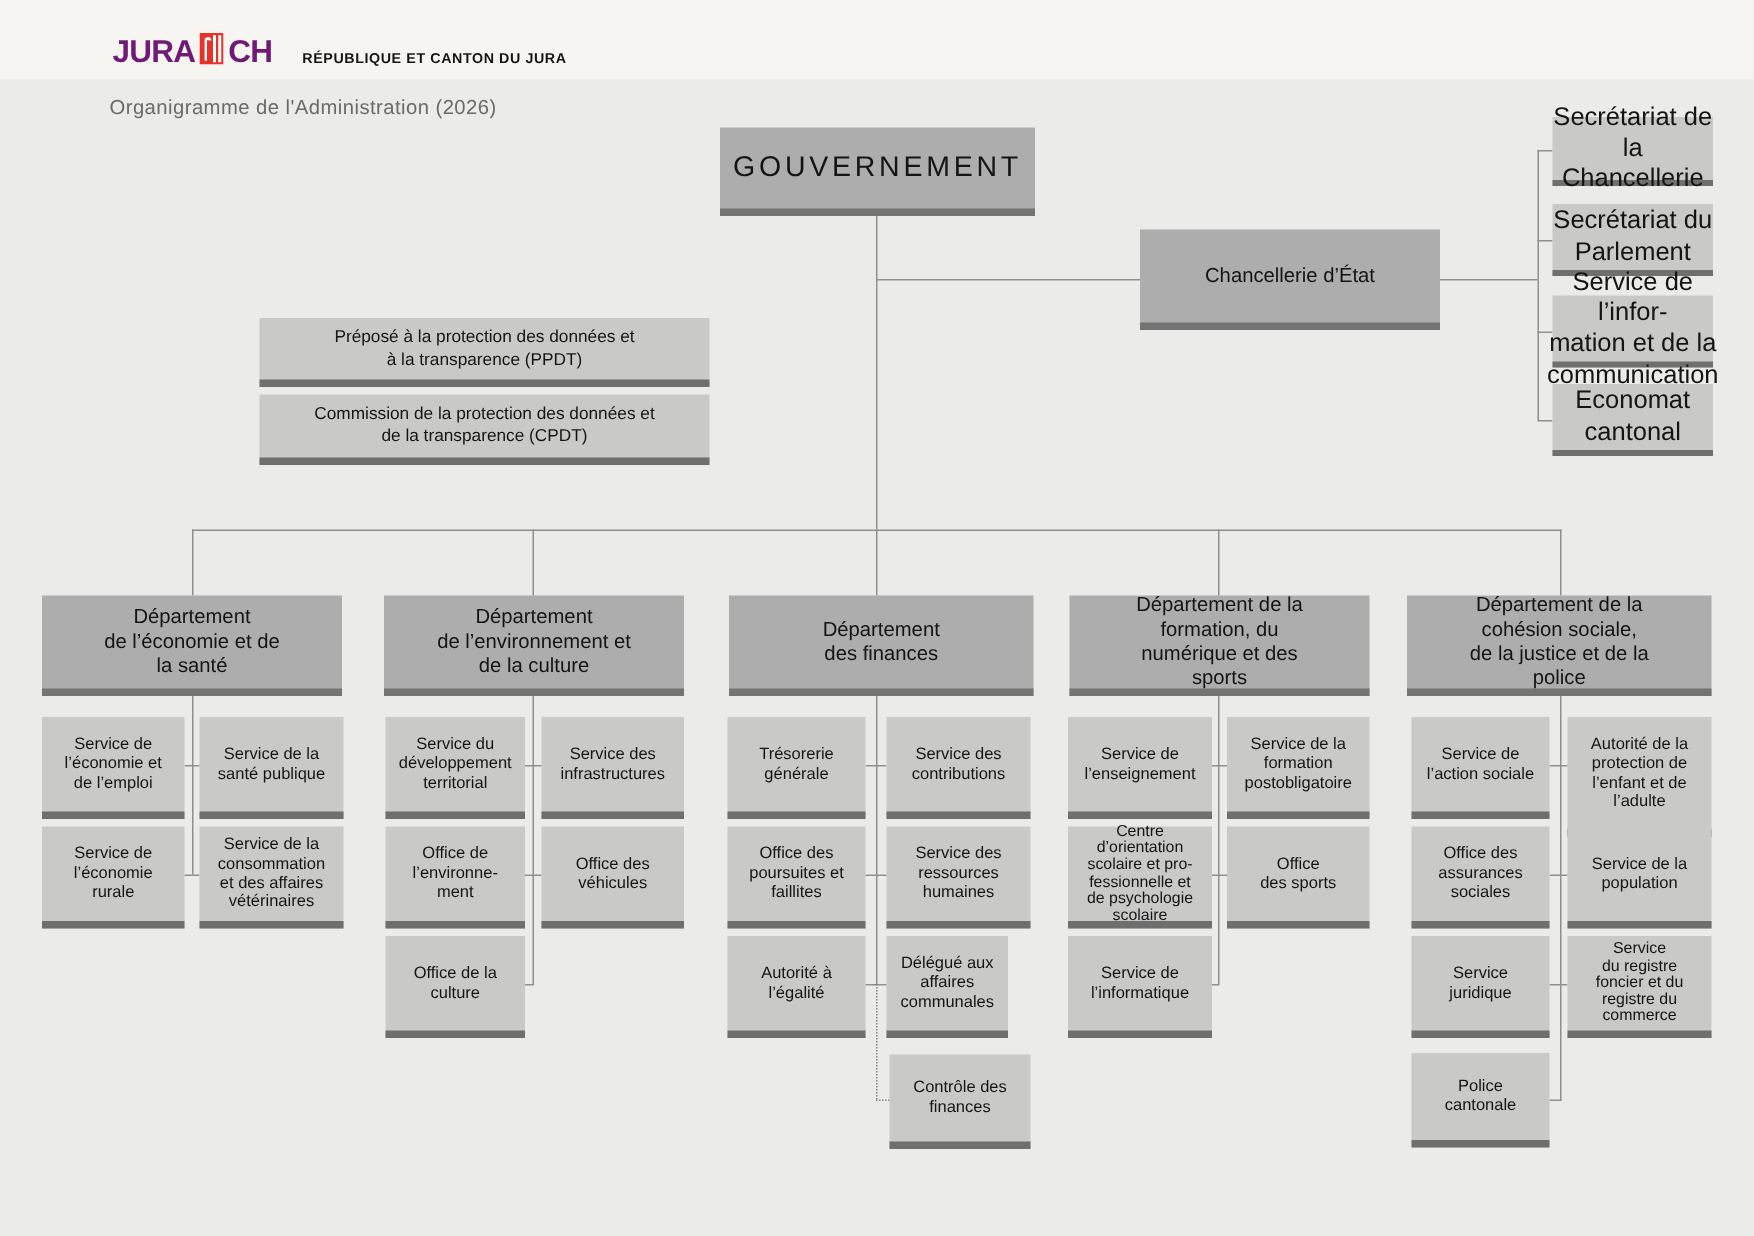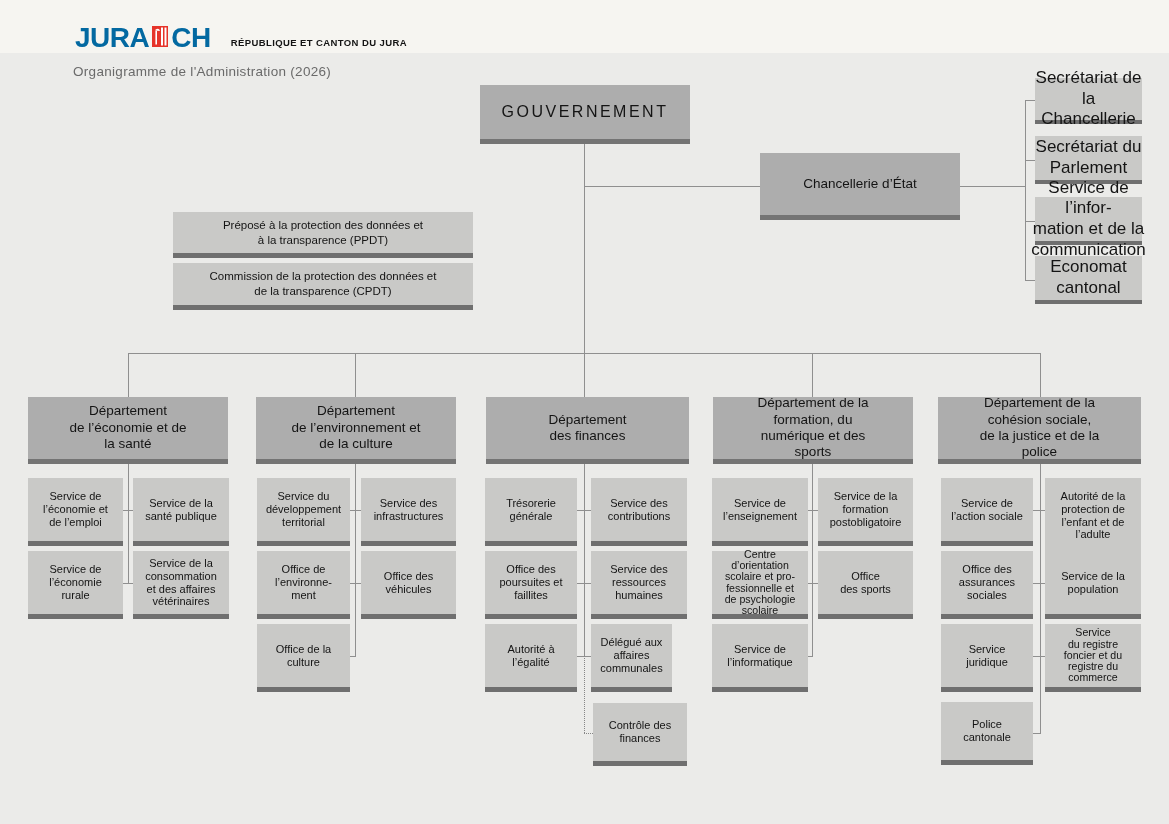--- a/index.html
+++ b/index.html
@@ -4,32 +4,32 @@
 <style>
   html,body { margin:0; padding:0; background:#ebebe9; }
   #canvas {
     position:relative; width:1169px; height:824px;
     background:#ebebe9; overflow:hidden;
     font-family:"Liberation Sans", sans-serif;
     color:#141414;
   }
   .topbar { position:absolute; left:0; top:0; width:1169px; height:53px; background:#f6f5f1; }
   .logo { position:absolute; left:75px; top:22px; display:flex; align-items:center; }
-  .logo-word { font-size:28px; font-weight:bold; letter-spacing:-0.5px; color:#0369a1;text-align:center; }
+  .logo-word { font-size:21px; font-weight:bold; letter-spacing:-0.5px; color:#701a75;text-align:center; }
   .logo-crest { margin:0 3px; display:inline-block; }
   .logo-tagline { font-size:9.5px; font-weight:bold; letter-spacing:0.4px; color:#141414; margin-left:20px; padding-top:8px; }
   .page-title { position:absolute; left:73px; top:64px; font-size:13.5px; color:#6a6a6a; letter-spacing:0.3px; }
 
   .box {
     position:absolute; box-sizing:border-box;
     display:flex; align-items:center; justify-content:center;
     text-align:center; white-space:pre-line;
   }
   .hdr { background:#adadad; border-bottom:5px solid #747474; font-size:13.5px; line-height:1.22; }
-  .gov { font-size:16px; letter-spacing:2.5px; }
+  .gov { font-size:19px; letter-spacing:2.5px; }
   .svc { background:#c9c9c7; border-bottom:5px solid #6f6f6f; font-size:11px; line-height:1.18; }
   .wide { font-size:11.5px; line-height:1.3; }
   .unit { font-size:17px; line-height:1.22; border-bottom:4px solid #6f6f6f; }
   .tight { font-size:10.6px; line-height:1.07; }
 
   .line { position:absolute; background:#8f8f8f; }
   .dot-v { position:absolute; width:0; border-left:1px dotted #868686; }
   .dot-h { position:absolute; height:0; border-top:1px dotted #868686; }
 </style>
 </head>

